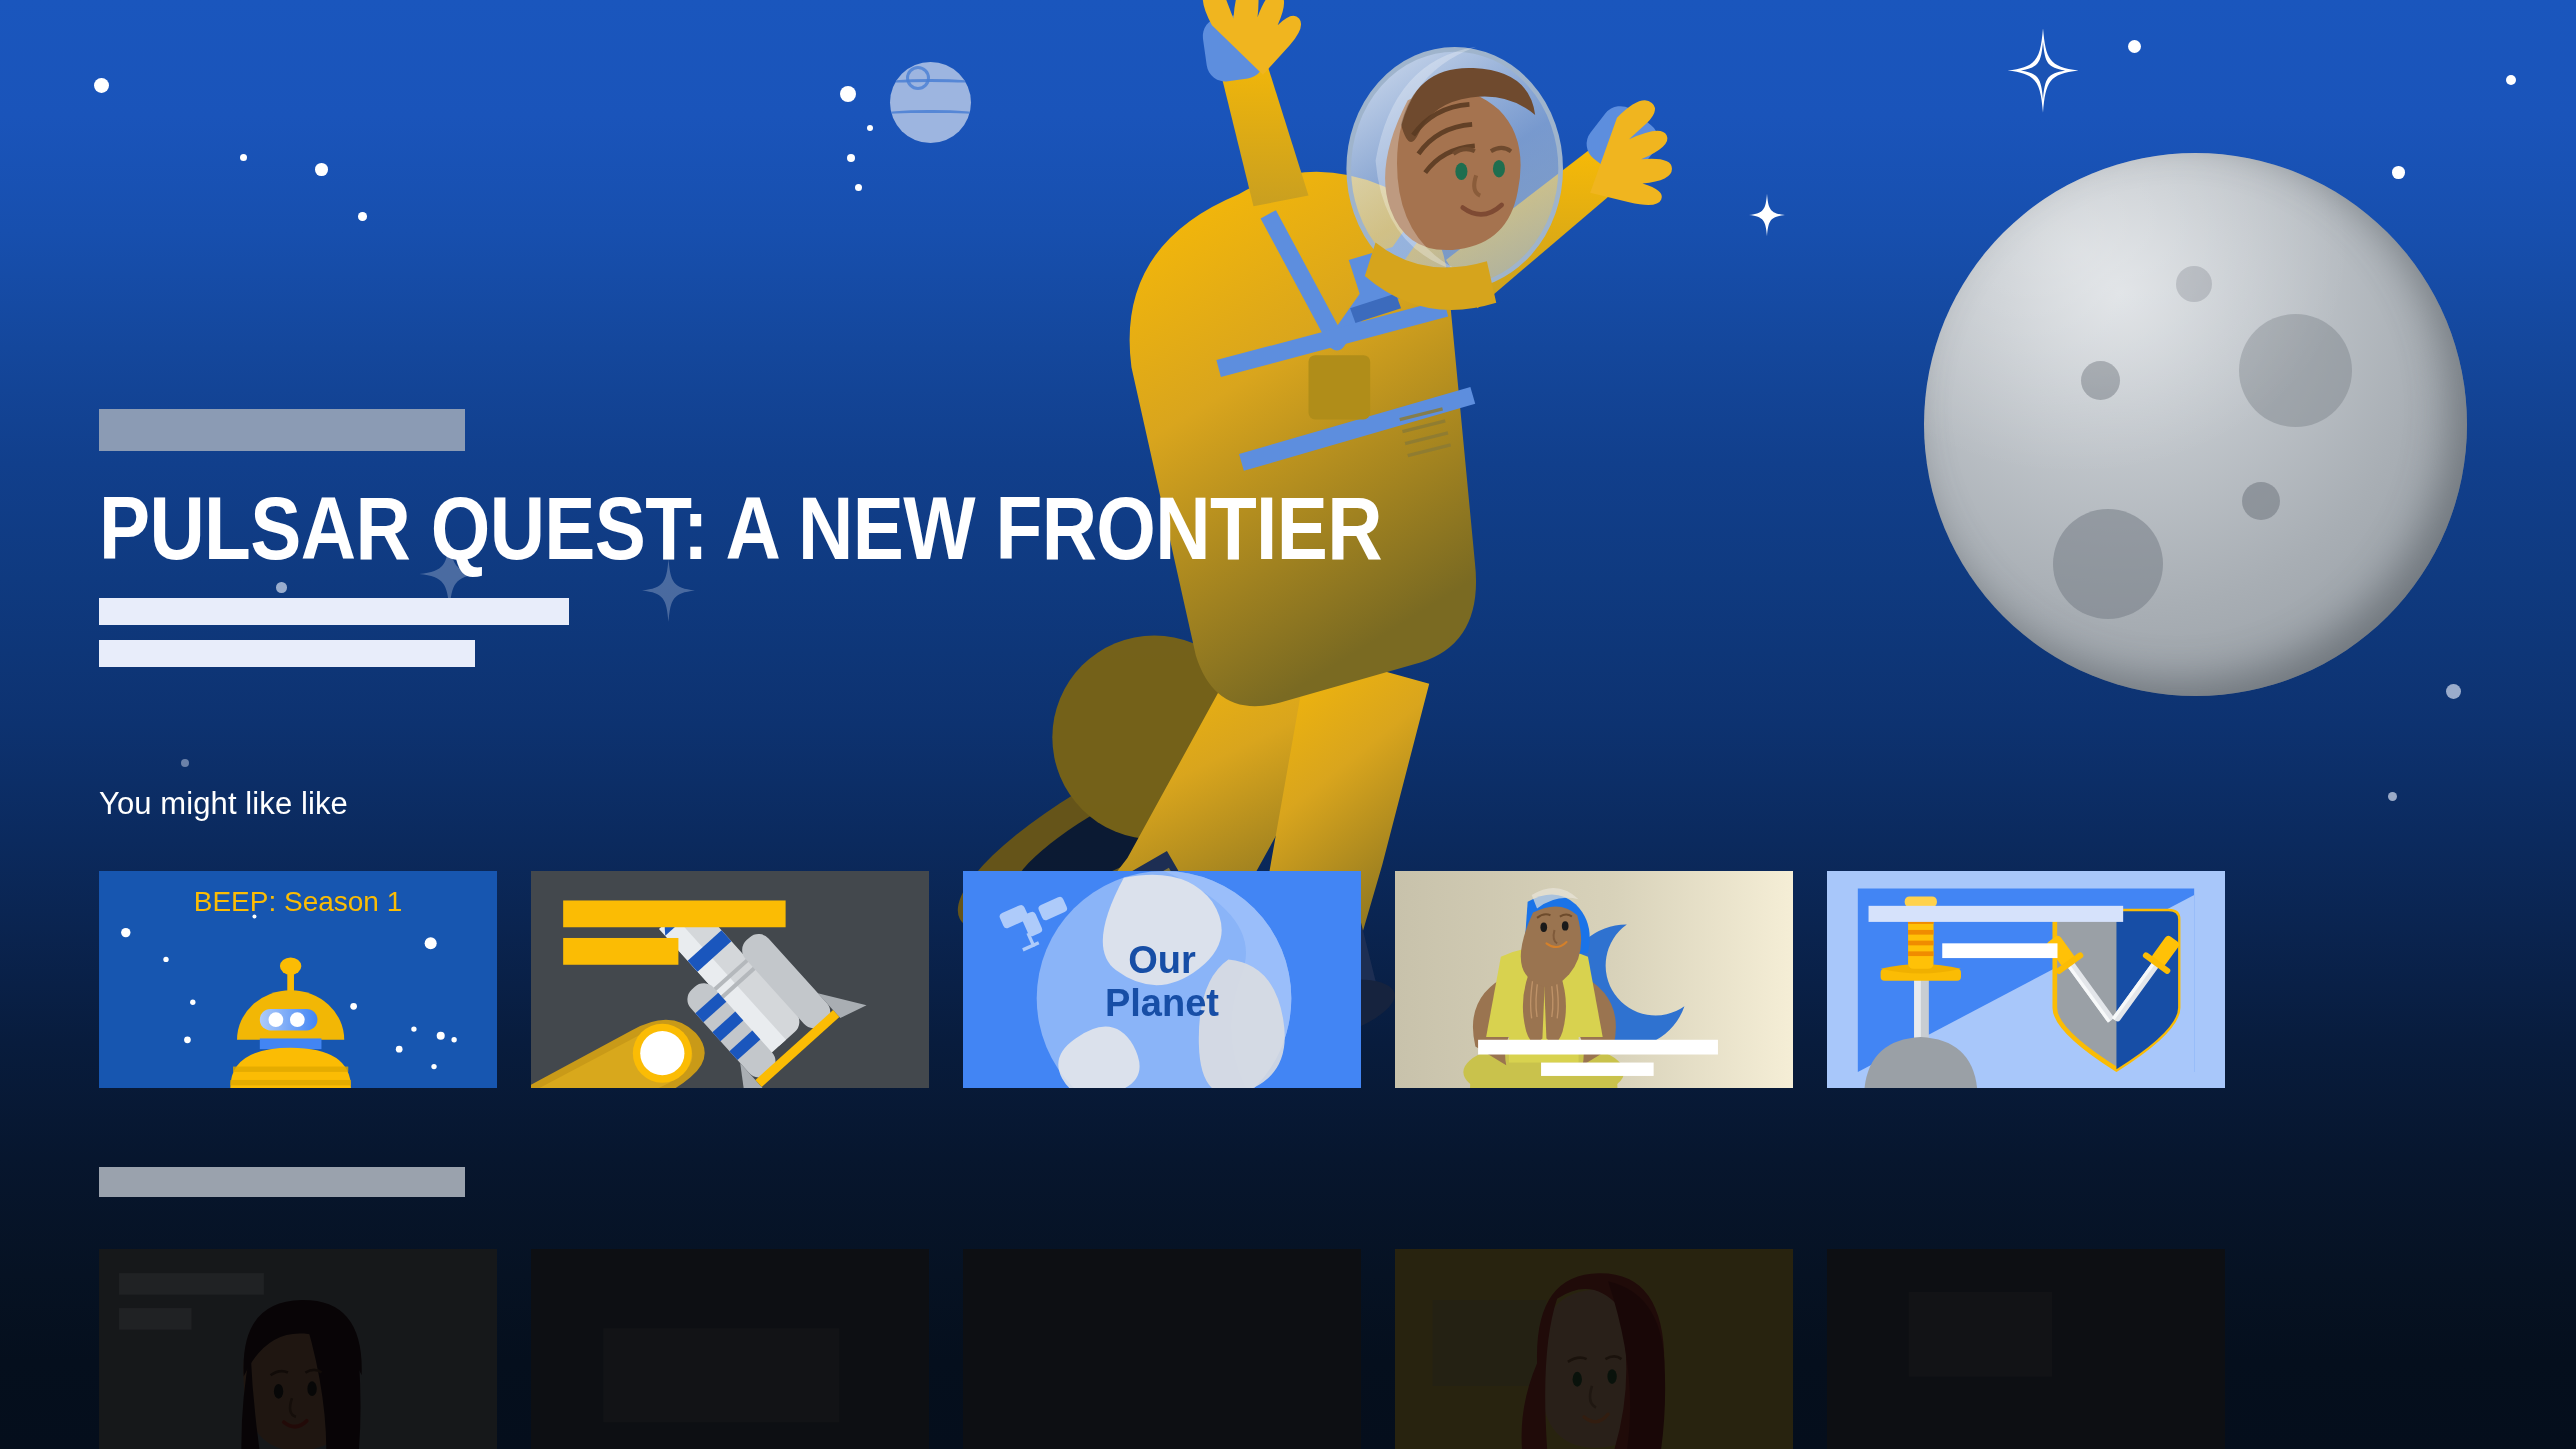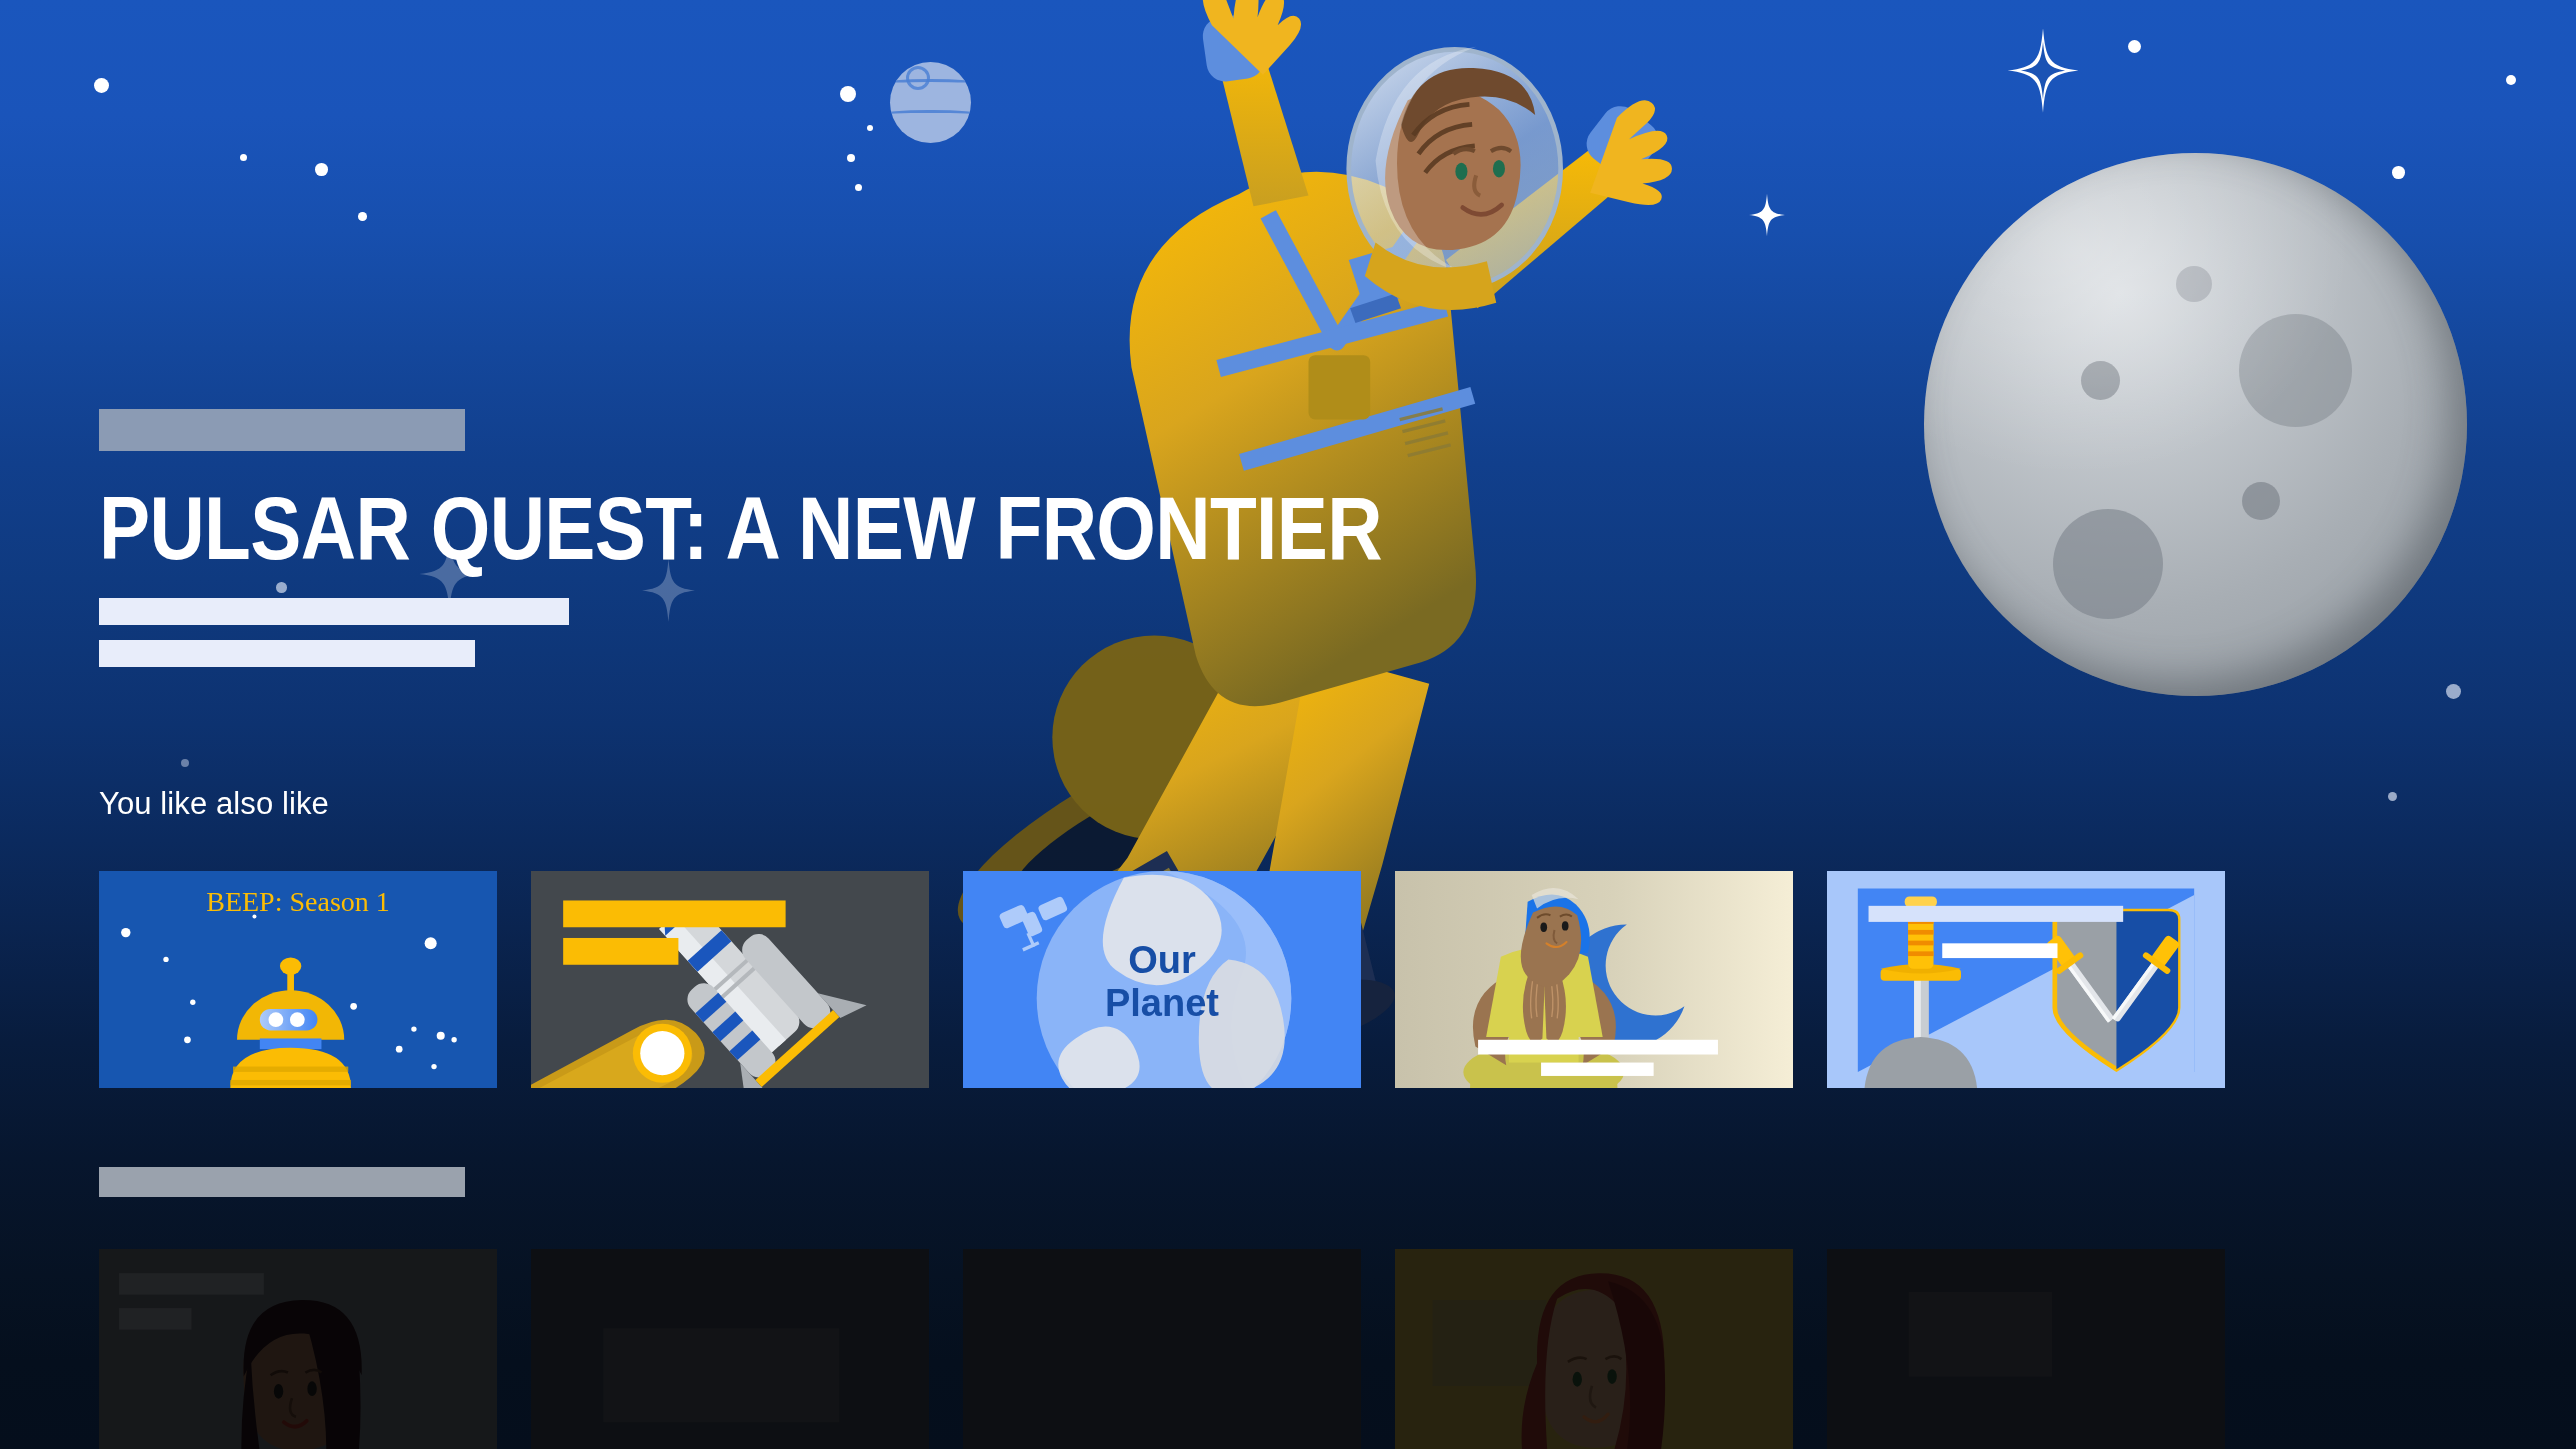--- a/index.html
+++ b/index.html
@@ -240,25 +240,25 @@
     </svg>
   </div>
 
   <div class="hero">
     <span class="skel skel-top"></span>
     <h1 class="hero-title">PULSAR QUEST: A NEW FRONTIER</h1>
     <span class="skel skel-l1"></span>
     <span class="skel skel-l2"></span>
   </div>
 
-  <div class="row-label" style="top:786px;">You like also like</div>
+  <div class="row-label" style="top:786px;">You might like like</div>
 
   <div class="cards row1" style="left:99px;top:871px;">
 
-    <div class="card" style="background:#1756b0;font-family:Liberation Serif, serif;">
+    <div class="card" style="background:#1756b0;">
       <div class="tile">
         <svg viewBox="0 0 594 324" preserveAspectRatio="none">
           <rect width="594" height="324" fill="#1756b0"></rect>
           <g fill="#ffffff">
             <circle cx="40" cy="92" r="7"></circle>
               <circle cx="100" cy="132" r="4"></circle>
             <circle cx="140" cy="196" r="4"></circle>
               <circle cx="132" cy="252" r="5"></circle>
             <circle cx="232" cy="68" r="3"></circle>
               <circle cx="380" cy="202" r="5"></circle>

